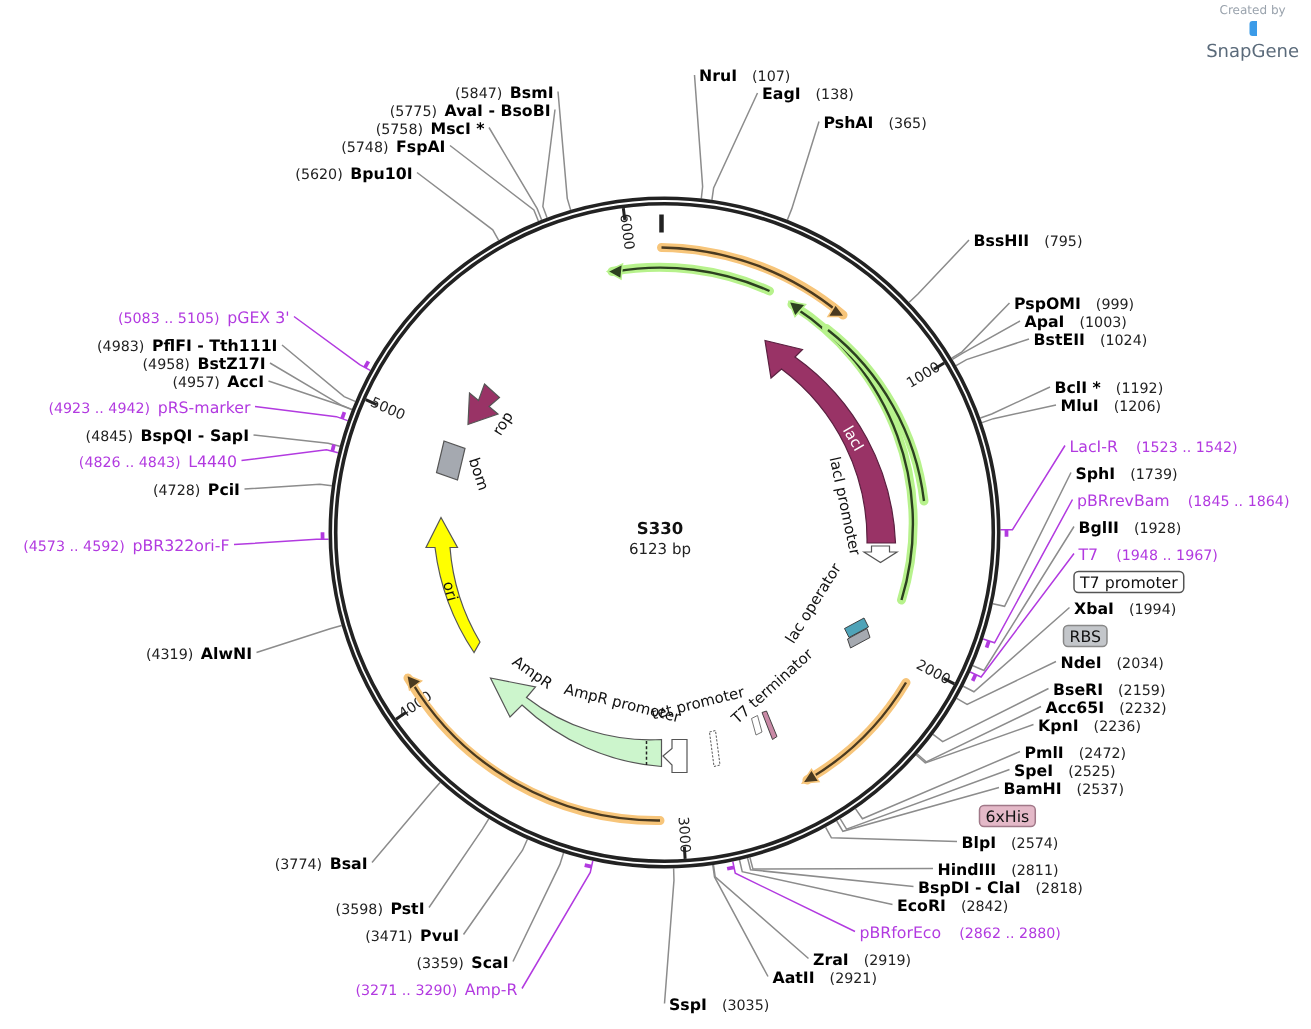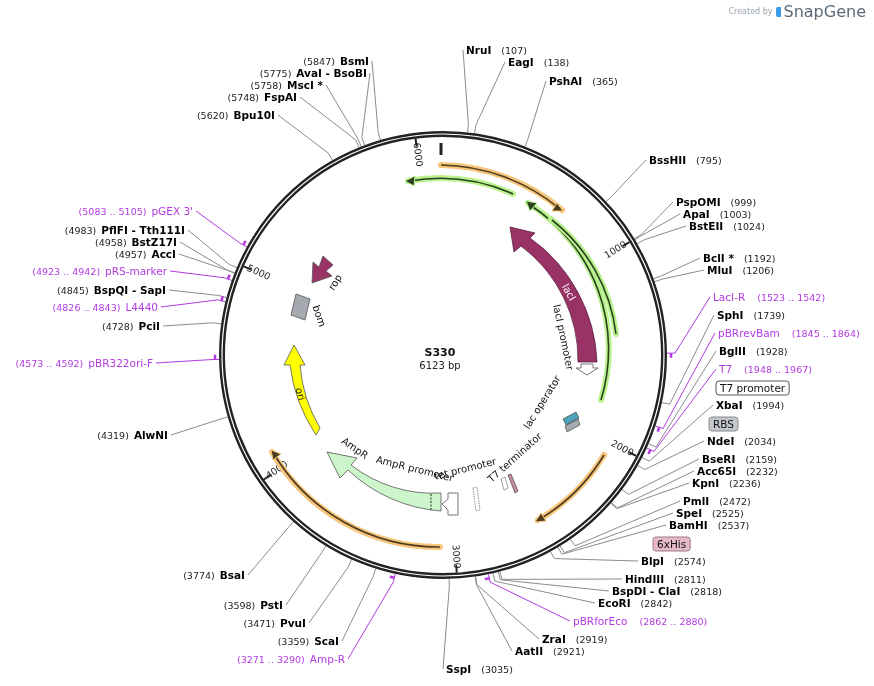--- a/index.html
+++ b/index.html
@@ -1,19 +1,19 @@
 <!DOCTYPE html>
 <html><head>
 <meta charset="utf-8">
 <style>
   html, body { margin:0; padding:0; background:#ffffff; }
   body { width:874px; height:686px; position:relative; overflow:hidden; font-family:"DejaVu Sans", sans-serif; }
   #map { position:absolute; left:0; top:0; }
-  .credit { position:absolute; right:8px; top:2px; font-size:8px; color:#9aa3ad; display:flex; align-items:center; gap:3px; }
-  .credit .brand { font-size:16px; color:#5a6a7a; }
+  .credit { position:absolute; right:8px; top:2px; font-size:8px; color:#9aa3ad; display:flex; align-items:center; gap:3px;flex-direction:column; }
+  .credit .brand { font-size:12px; color:#5a6a7a; }
   .credit .logo { width:5px; height:10px; background:#3b9be8; border-radius:2px 0 0 2px; display:inline-block; }
   svg text { font-family:"DejaVu Sans", sans-serif; }
   .enz { font-weight:bold; font-size:10.5px; fill:#000; }
   .pos { font-size:9.5px; fill:#222; }
   .primer { font-size:10.5px; fill:#b23ae0; }
   .primerpos { font-size:9.5px; fill:#b23ae0; }
   .feat { font-size:10px; fill:#111; }
 </style>
 </head>
 <body>

